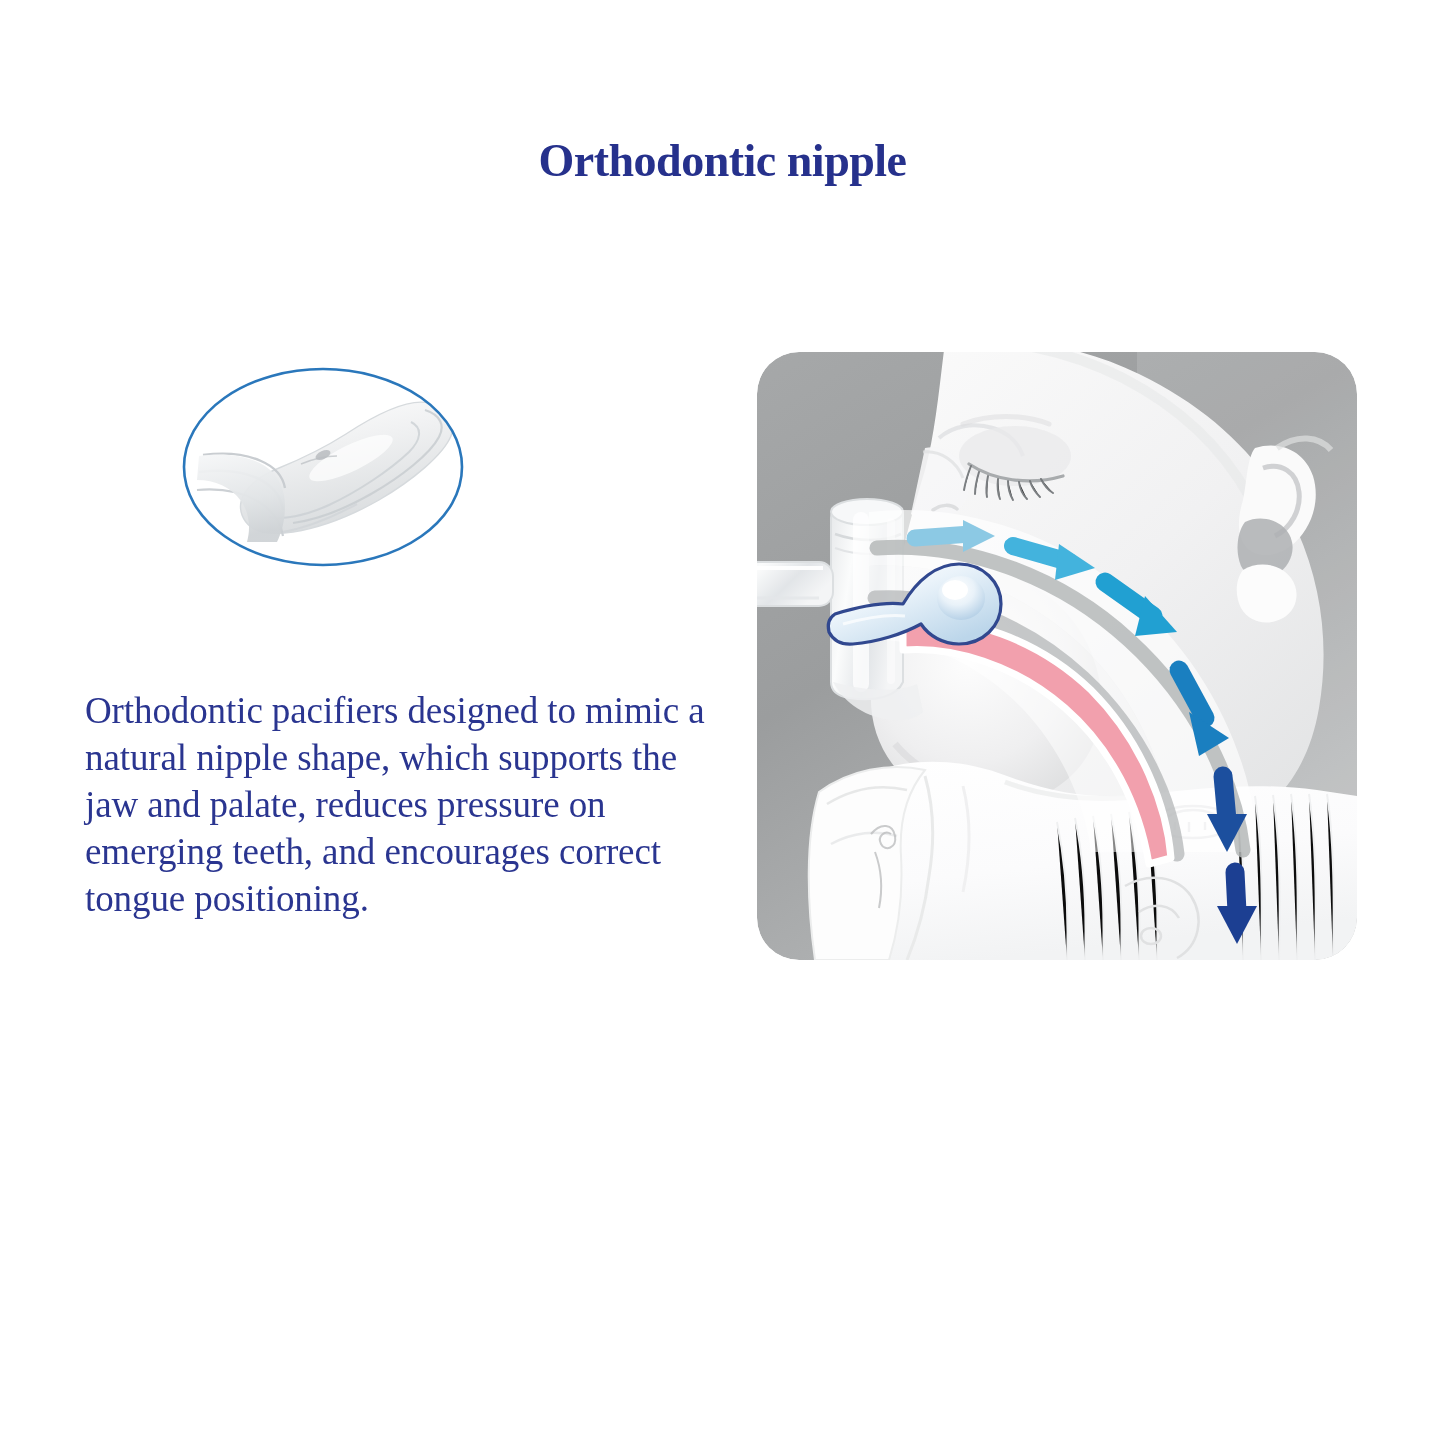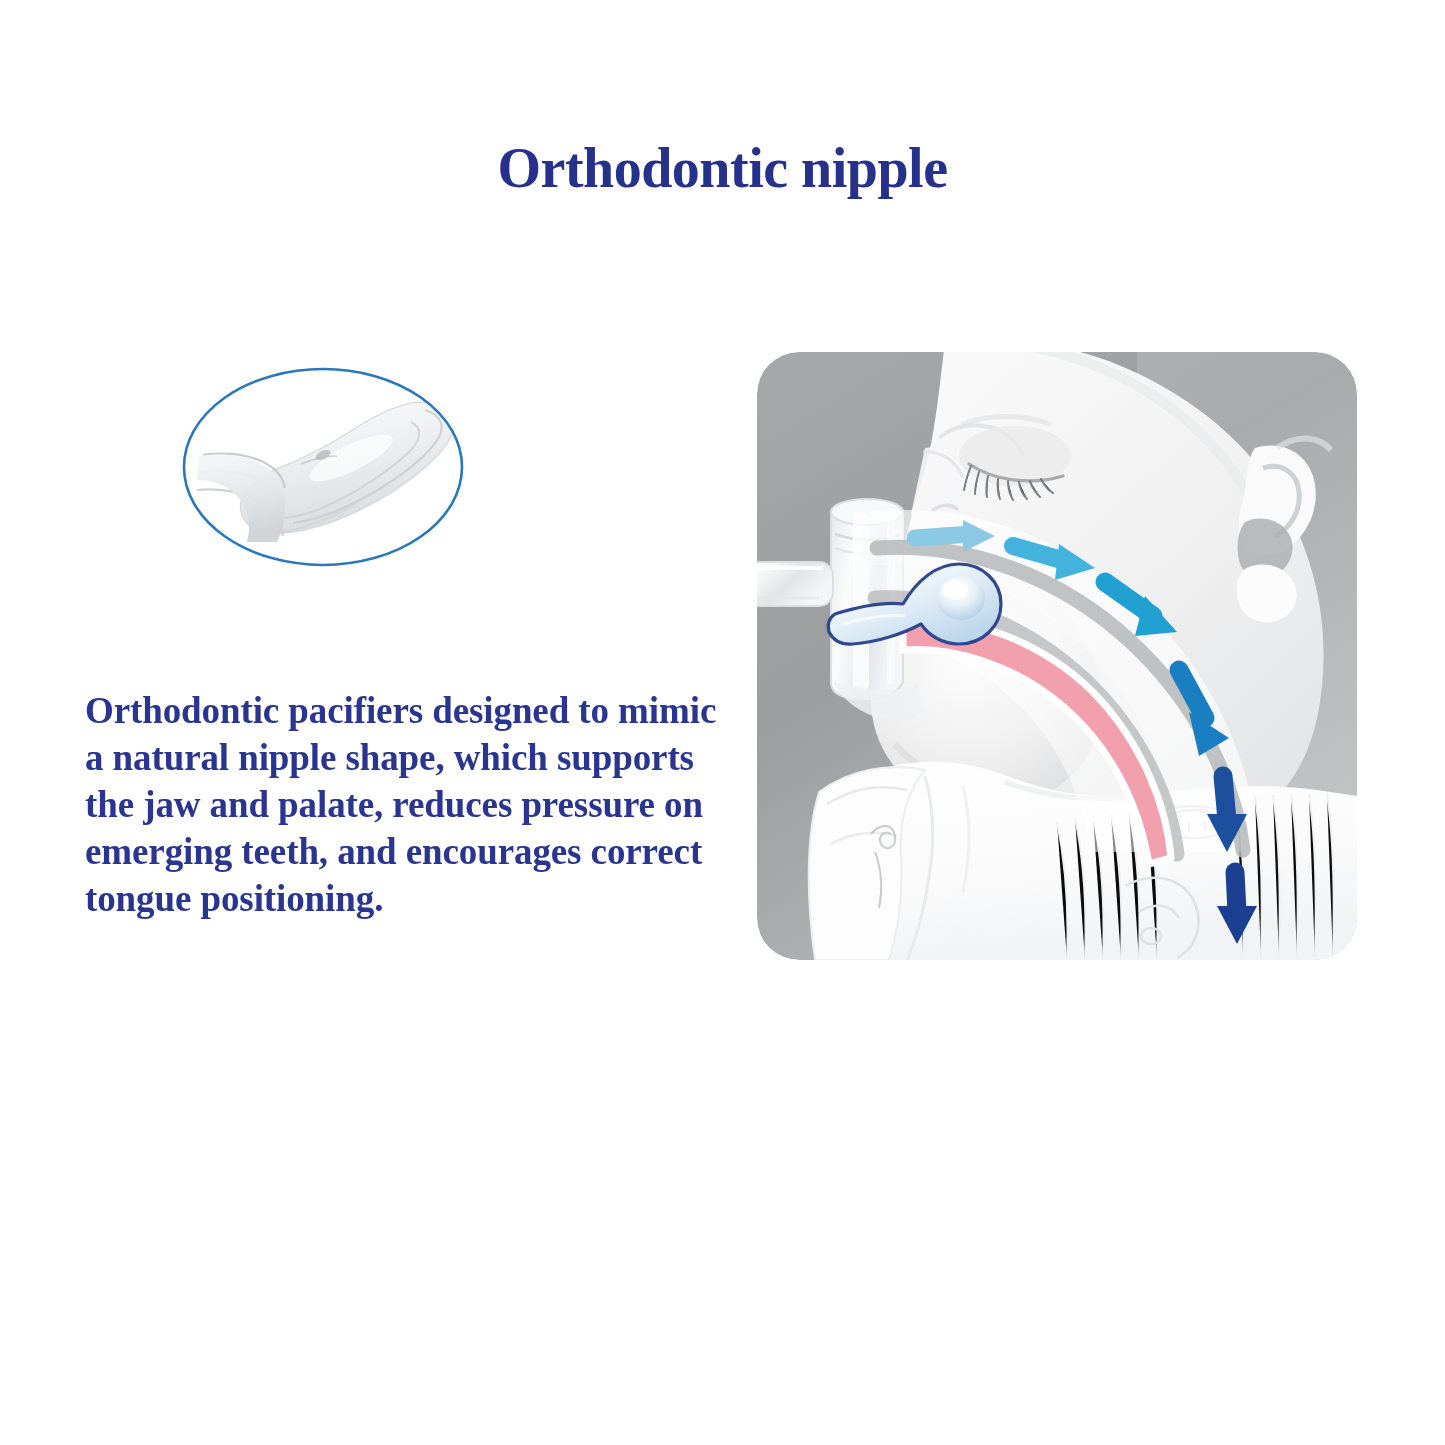--- a/index.html
+++ b/index.html
@@ -18,21 +18,21 @@
 
   
   #page-title {
     position: absolute;
     left: 0;
     top: 95px;
     width: 1445px;
     text-align: center;
     font-family: "Liberation Serif", "DejaVu Serif", serif;
     font-weight: bold;
-    font-size: 56px;
+    font-size: 46px;
     line-height: 70px;
     letter-spacing: -0.5px;
     color: #26318c;
   }
 
   
   #left-column {
     position: absolute;
     left: 78px;
     top: 360px;
@@ -46,21 +46,21 @@
     margin-left: 95px;
   }
   #nipple-illustration svg { display: block; }
 
   #description-text {
     position: absolute;
     left: 7px;
     top: 290px;
     width: 645px;
     font-family: "Liberation Serif", "DejaVu Serif", serif;
-    font-weight: bold;
+    font-weight: normal;
     font-size: 37px;
     line-height: 47px;
     color: #2a3590;
     letter-spacing: -0.1px;
   }
 
   
   #photo-panel {
     position: absolute;
     left: 757px;

